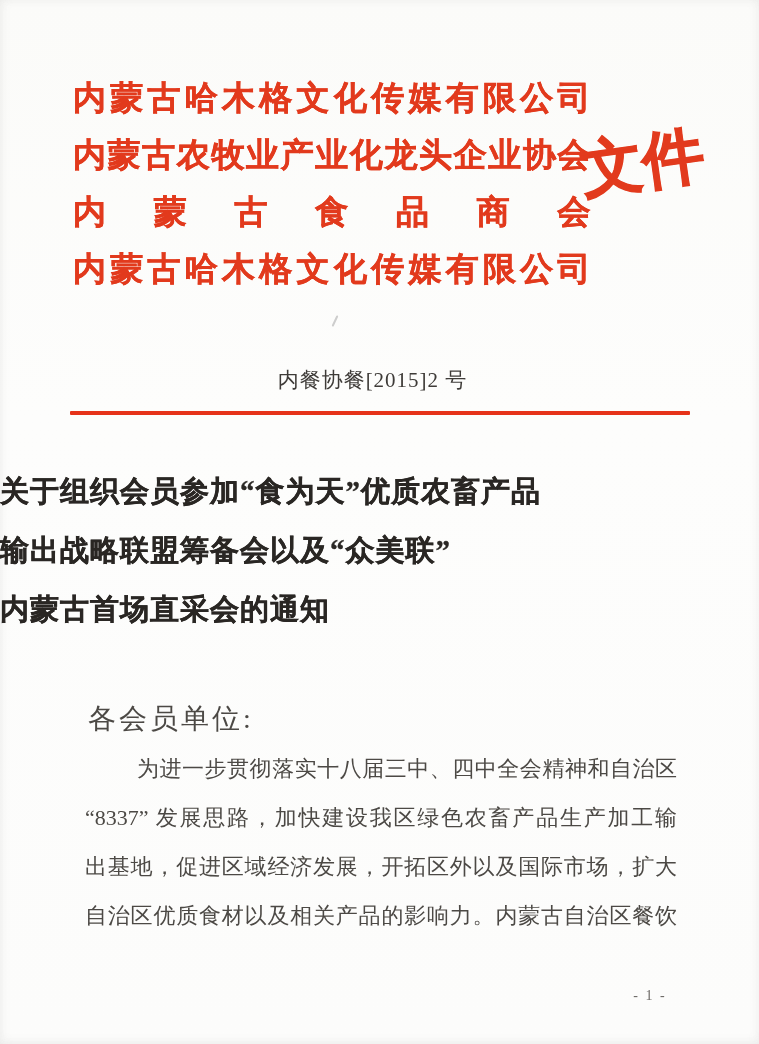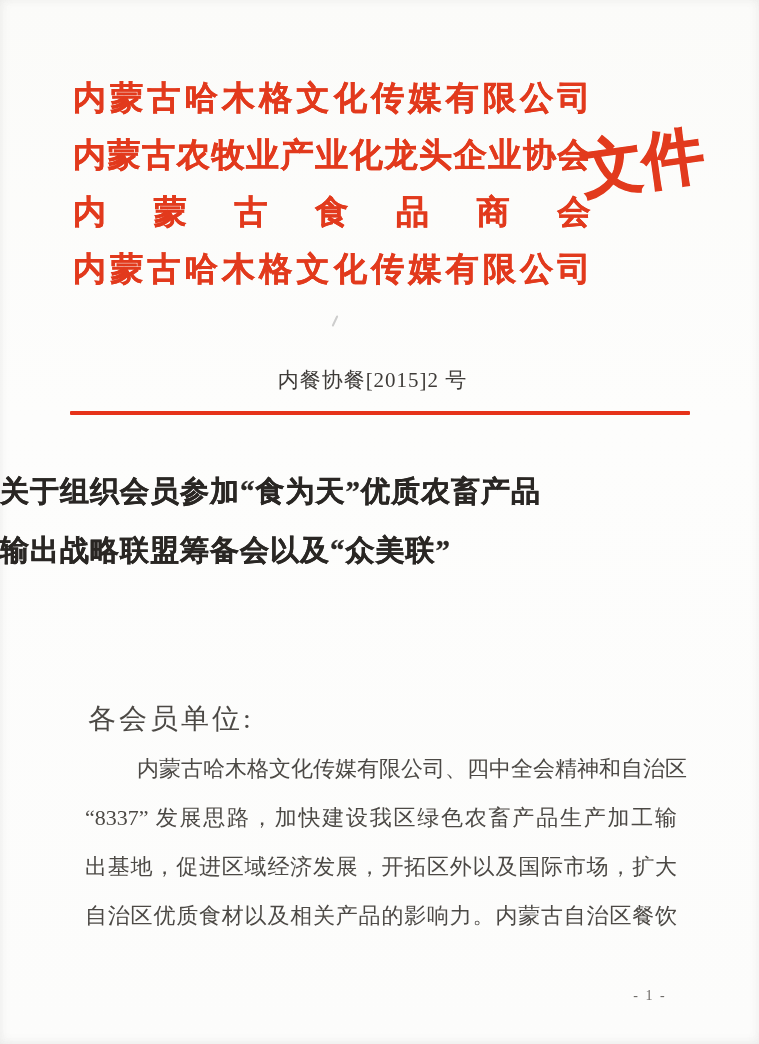--- a/index.html
+++ b/index.html
@@ -162,26 +162,27 @@
 
   <div class="scan-mark"></div>
 
   <div class="doc-number">内餐协餐[2015]2 号</div>
 
   <div class="red-rule"></div>
 
   <div class="title-block">
     <div class="title-line">关于组织会员参加“食为天”优质农畜产品</div>
     <div class="title-line">输出战略联盟筹备会以及“众美联”</div>
+    <div class="title-line">内蒙古首场直采会的通知</div>
   </div>
 
   <div class="salutation">各会员单位:</div>
 
   <div class="paragraph">
-    <div class="para-line indent">内蒙古哈木格文化传媒有限公司、四中全会精神和自治区</div>
+    <div class="para-line indent">为进一步贯彻落实十八届三中、四中全会精神和自治区</div>
     <div class="para-line">“8337” 发展思路，加快建设我区绿色农畜产品生产加工输</div>
     <div class="para-line">出基地，促进区域经济发展，开拓区外以及国际市场，扩大</div>
     <div class="para-line">自治区优质食材以及相关产品的影响力。内蒙古自治区餐饮</div>
   </div>
 
   <div class="page-number">- 1 -</div>
 
 </div>
 
 </body></html>

